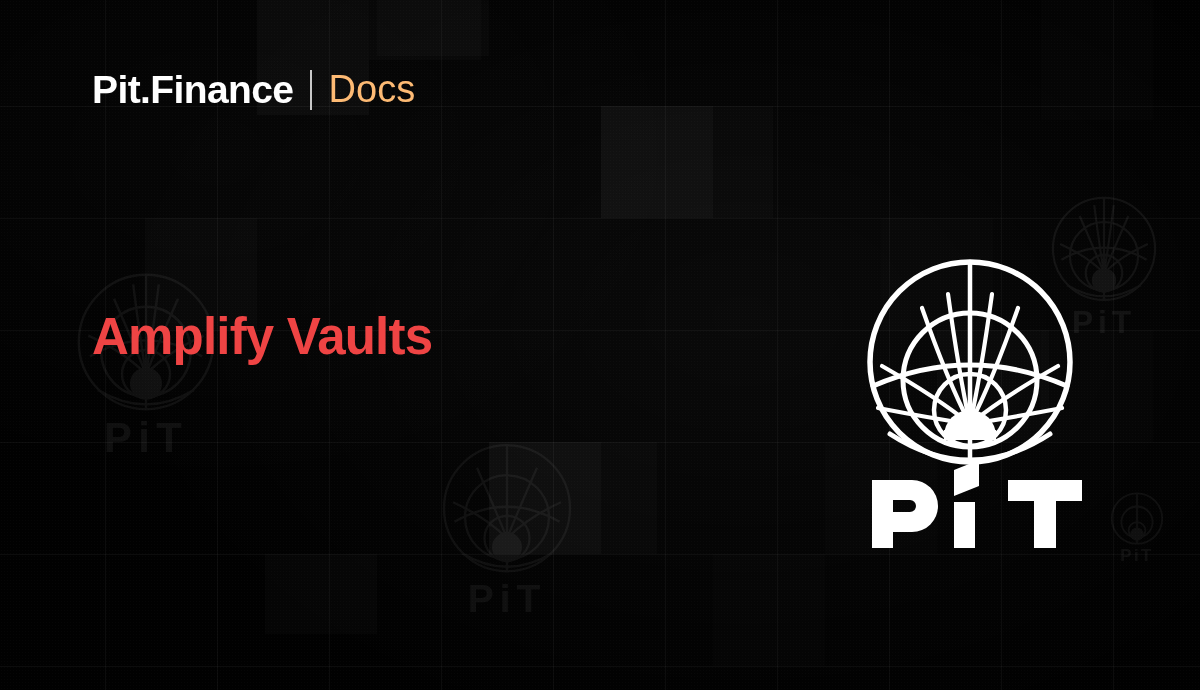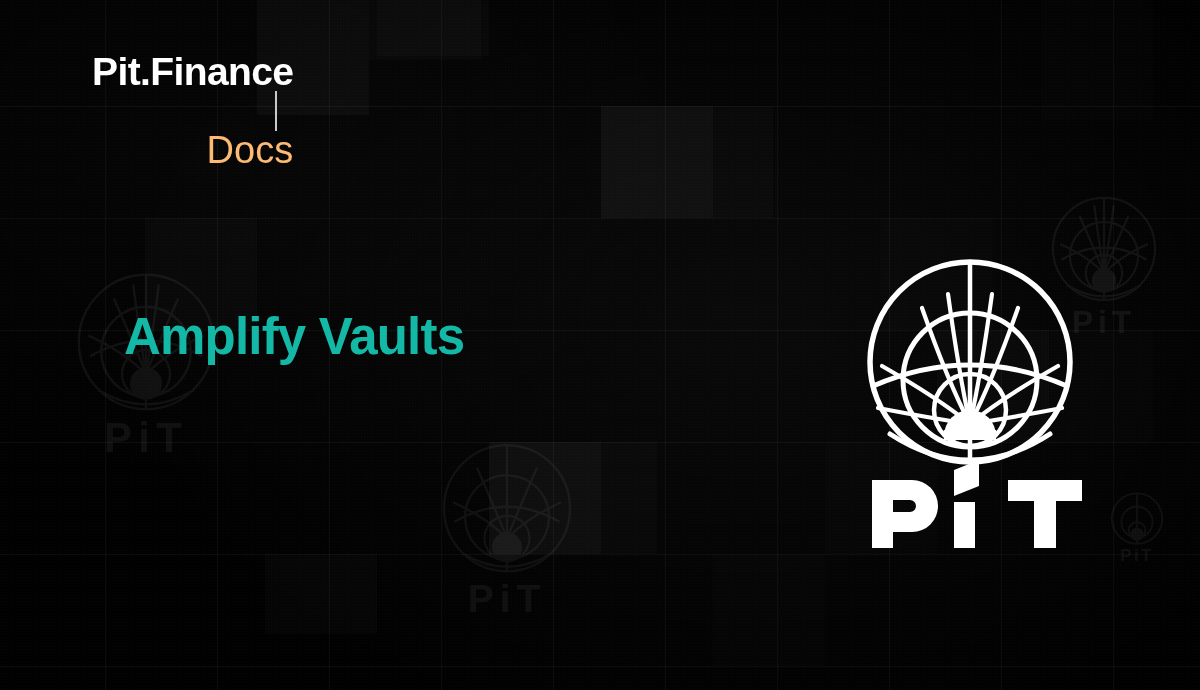--- a/index.html
+++ b/index.html
@@ -58,24 +58,23 @@
     mix-blend-mode:screen;
   }
 
   
   .wm { position:absolute; pointer-events:none; }
   .wm svg { display:block; width:100%; height:100%; }
 
   
   .header {
     position:absolute;
-    left:92px; top:52px;
-    display:flex; align-items:flex-end;
+    left:92px; top:70px;
+    display:flex; align-items:flex-start;
     white-space:nowrap;
-    flex-direction:column;
   }
   .brand {
     font-size:39px;
     font-weight:700;
     letter-spacing:-0.6px;
     color:#ffffff;
     line-height:1;
   }
   .divider-bar {
     width:2px; height:40px;
@@ -93,25 +92,24 @@
 
   
   .hero {
     position:absolute;
     left:92px; top:310px;
     width:700px;
   }
   .hero-title {
     font-size:51px;
     font-weight:700;
-    color:#14b8a6;
+    color:#ef4444;
     letter-spacing:-0.8px;
     line-height:1.04;
     margin-bottom:14px;
-    margin-left:32px;
   }
   .hero-sub {
     font-size:27px;
     font-weight:400;
     color:#f2f2f2;
     line-height:36px;
     letter-spacing:-0.15px;
     white-space:pre-line;
   }
 

